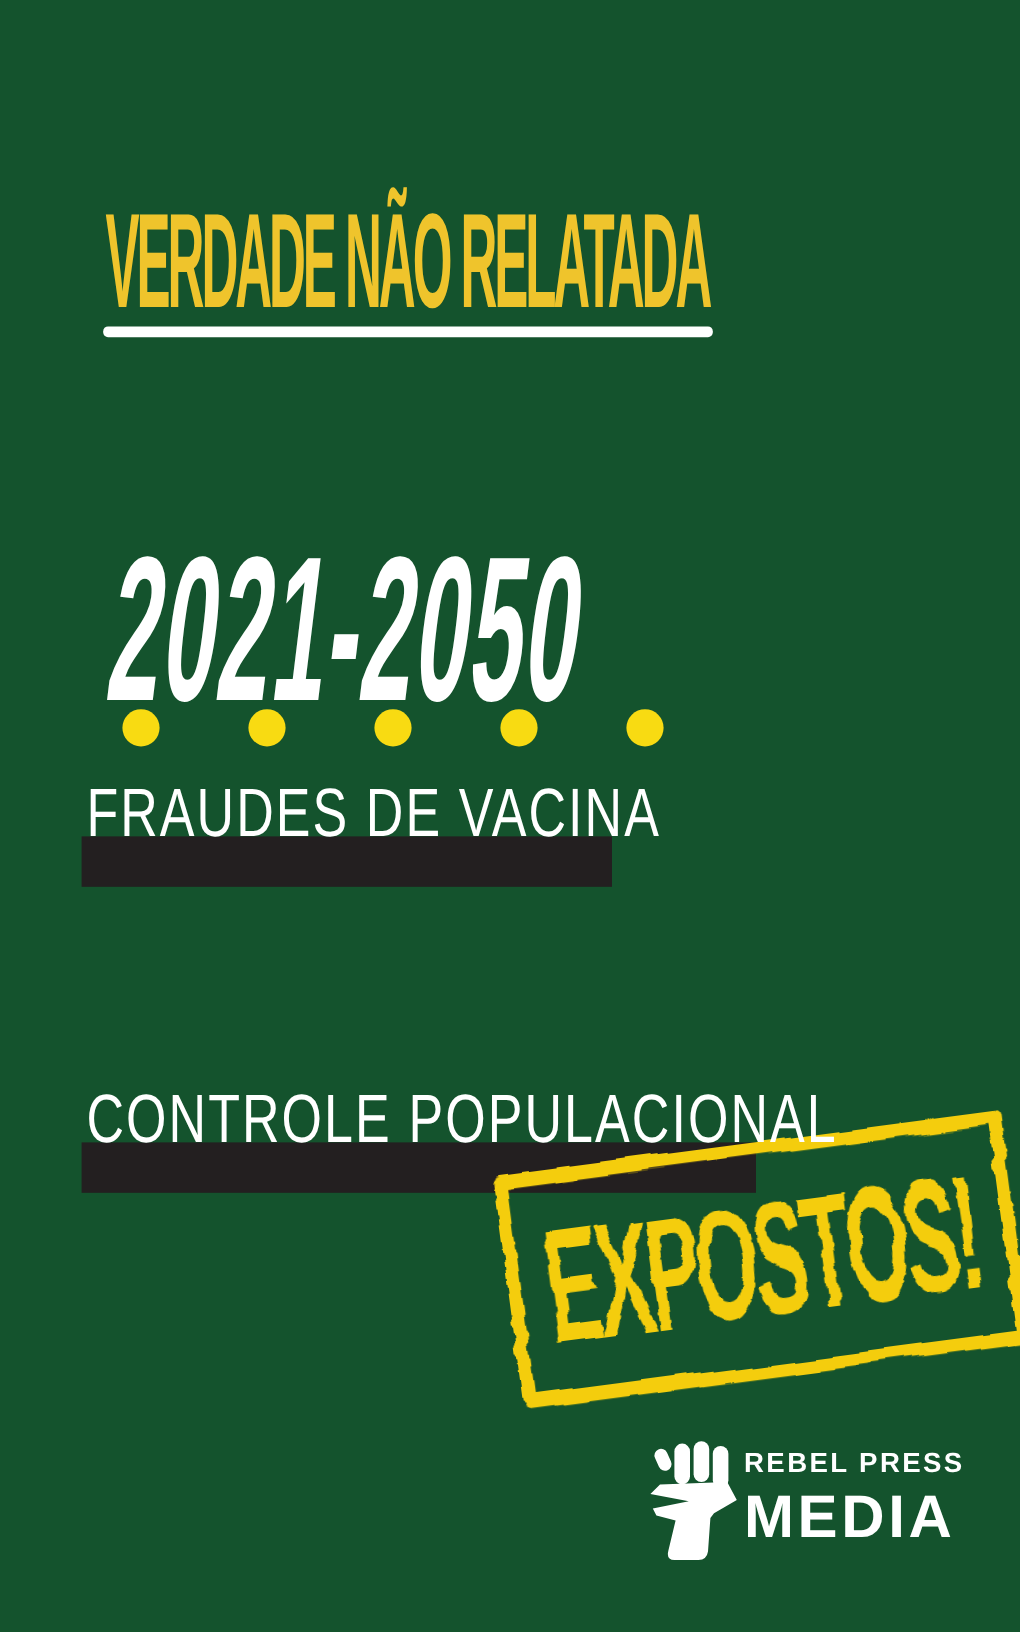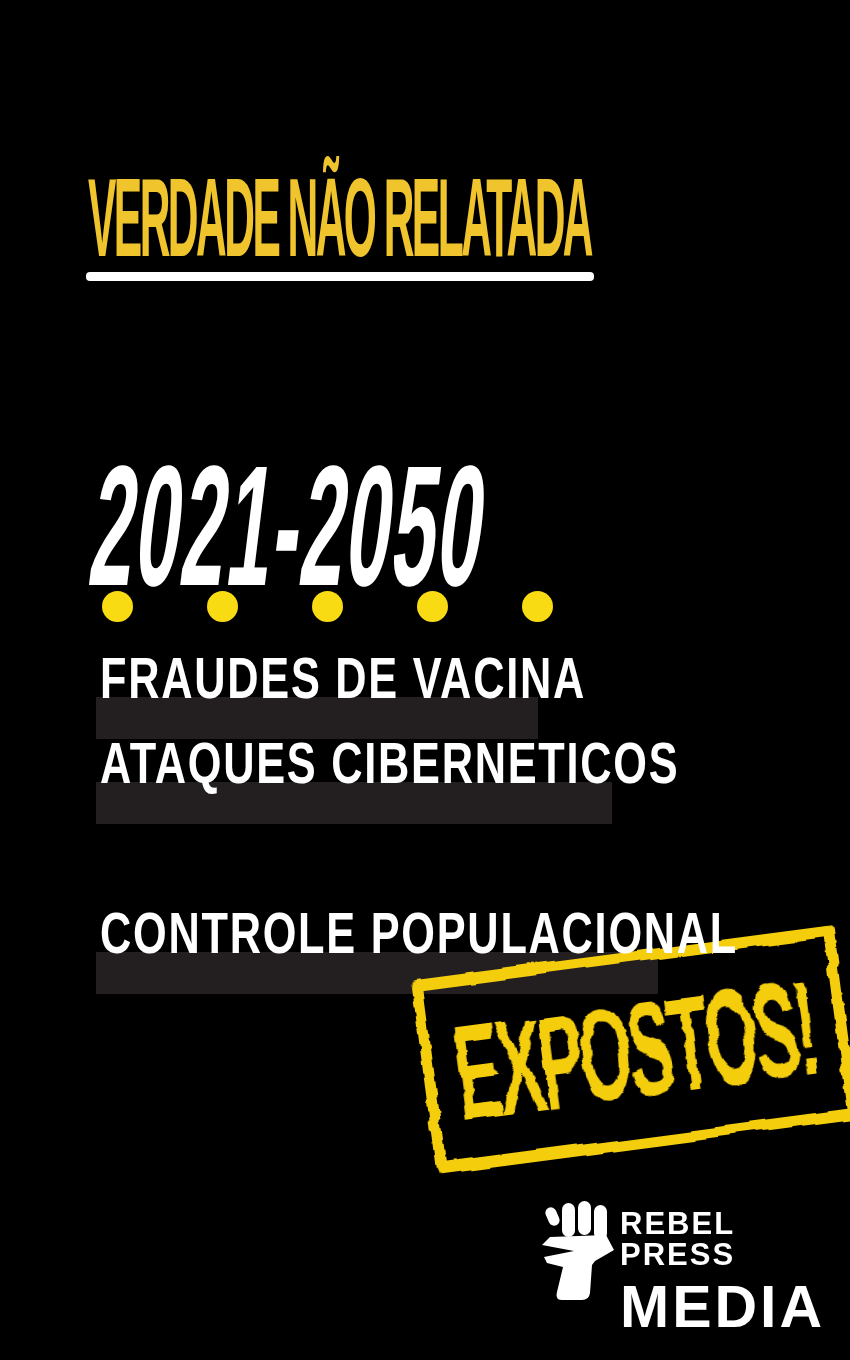--- a/index.html
+++ b/index.html
@@ -1,18 +1,18 @@
 <!DOCTYPE html>
 <html><head>
 <meta charset="utf-8">
 <style>
   html,body { margin:0; padding:0; background:#555; }
   .cover {
     position:relative; width:850px; height:1360px; overflow:hidden;
-    background:#000000;
+    background:#14532d;
     font-family:"Liberation Sans", sans-serif;
   }
   .defs-svg { position:absolute; width:0; height:0; }
 
   
   .series-title { position:absolute; left:88px; top:162px; }
   .series-title .tx {
     display:inline-block; font-size:112px; line-height:1; font-weight:bold;
     color:#EFC42C; letter-spacing:-0.06em; white-space:nowrap;
     transform:scaleX(0.38); transform-origin:left top;
@@ -38,21 +38,21 @@
     display:inline-block; font-size:110px; line-height:1; font-weight:bold;
     color:#FFFFFF; white-space:nowrap; letter-spacing:0.02em;
     transform:skewX(-7deg) scale(0.72,1.56); transform-origin:left top;
   }
 
   
   .dots { position:absolute; left:102px; top:591px; display:flex; gap:74px; }
   .dot { width:31px; height:31px; border-radius:50%; background:#F8DB12; }
 
   
-  .topic { position:absolute; left:100px; height:96px;font-weight:bold; }
+  .topic { position:absolute; left:72px; height:96px; }
   .topic .topic-text {
     position:relative; z-index:1; display:inline-block;
     font-size:57px; line-height:1; color:#FFFFFF; letter-spacing:0.04em;
     white-space:nowrap; transform:scaleX(0.76); transform-origin:left top;
   }
   .topic .topic-bar {
     position:absolute; left:-4px; top:47px; height:42px;
     background:#231F20; z-index:0;
   }
   .topic-1 { top:650px; }  .topic-1 .topic-bar { width:442px; }
@@ -72,22 +72,22 @@
     display:inline-block; font-size:120px; line-height:1; font-weight:bold;
     color:#F4CD0D; white-space:nowrap; letter-spacing:-0.05em;
     transform:scale(0.56,1.12);
   }
 
   
   .publisher { position:absolute; left:536px; top:1190px; display:flex; }
   .fist-svg { width:80px; height:113px; flex:0 0 auto; }
   .fist-svg * { fill:#FFFFFF; }
   .pub-text { margin-left:4px; padding-top:18px; color:#FFFFFF; }
-  .pub-line1 { font-size:31px; font-weight:bold; letter-spacing:2px; line-height:1; }
-  .pub-line2 { font-size:59px; font-weight:bold; letter-spacing:3px; line-height:1; margin-top:8px; }
+  .pub-line1 { font-size:23px; font-weight:bold; letter-spacing:2px; line-height:1; }
+  .pub-line2 { font-size:50px; font-weight:bold; letter-spacing:3px; line-height:1; margin-top:8px; }
 </style>
 </head>
 <body>
 
 <div class="cover">
 
   <svg class="defs-svg" aria-hidden="true">
     <filter id="grunge" x="-10%" y="-10%" width="120%" height="120%">
       <feTurbulence type="fractalNoise" baseFrequency="0.012 0.05" numOctaves="3" seed="7" result="n"></feTurbulence>
       <feDisplacementMap in="SourceGraphic" in2="n" scale="10" xChannelSelector="R" yChannelSelector="G"></feDisplacementMap>
@@ -111,24 +111,20 @@
     <span class="dot"></span>
     <span class="dot"></span>
     <span class="dot"></span>
   </div>
 
   <div class="topic topic-1">
     <span class="topic-text">FRAUDES DE VACINA</span>
     <div class="topic-bar"></div>
   </div>
 
-  <div class="topic topic-2">
-    <span class="topic-text">ATAQUES CIBERNETICOS</span>
-    <div class="topic-bar"></div>
-  </div>
 
 
   <div class="topic topic-4">
     <span class="topic-text">CONTROLE POPULACIONAL</span>
     <div class="topic-bar"></div>
   </div>
 
   <div class="stamp">
     <span class="tx">EXPOSTOS!</span>
   </div>

